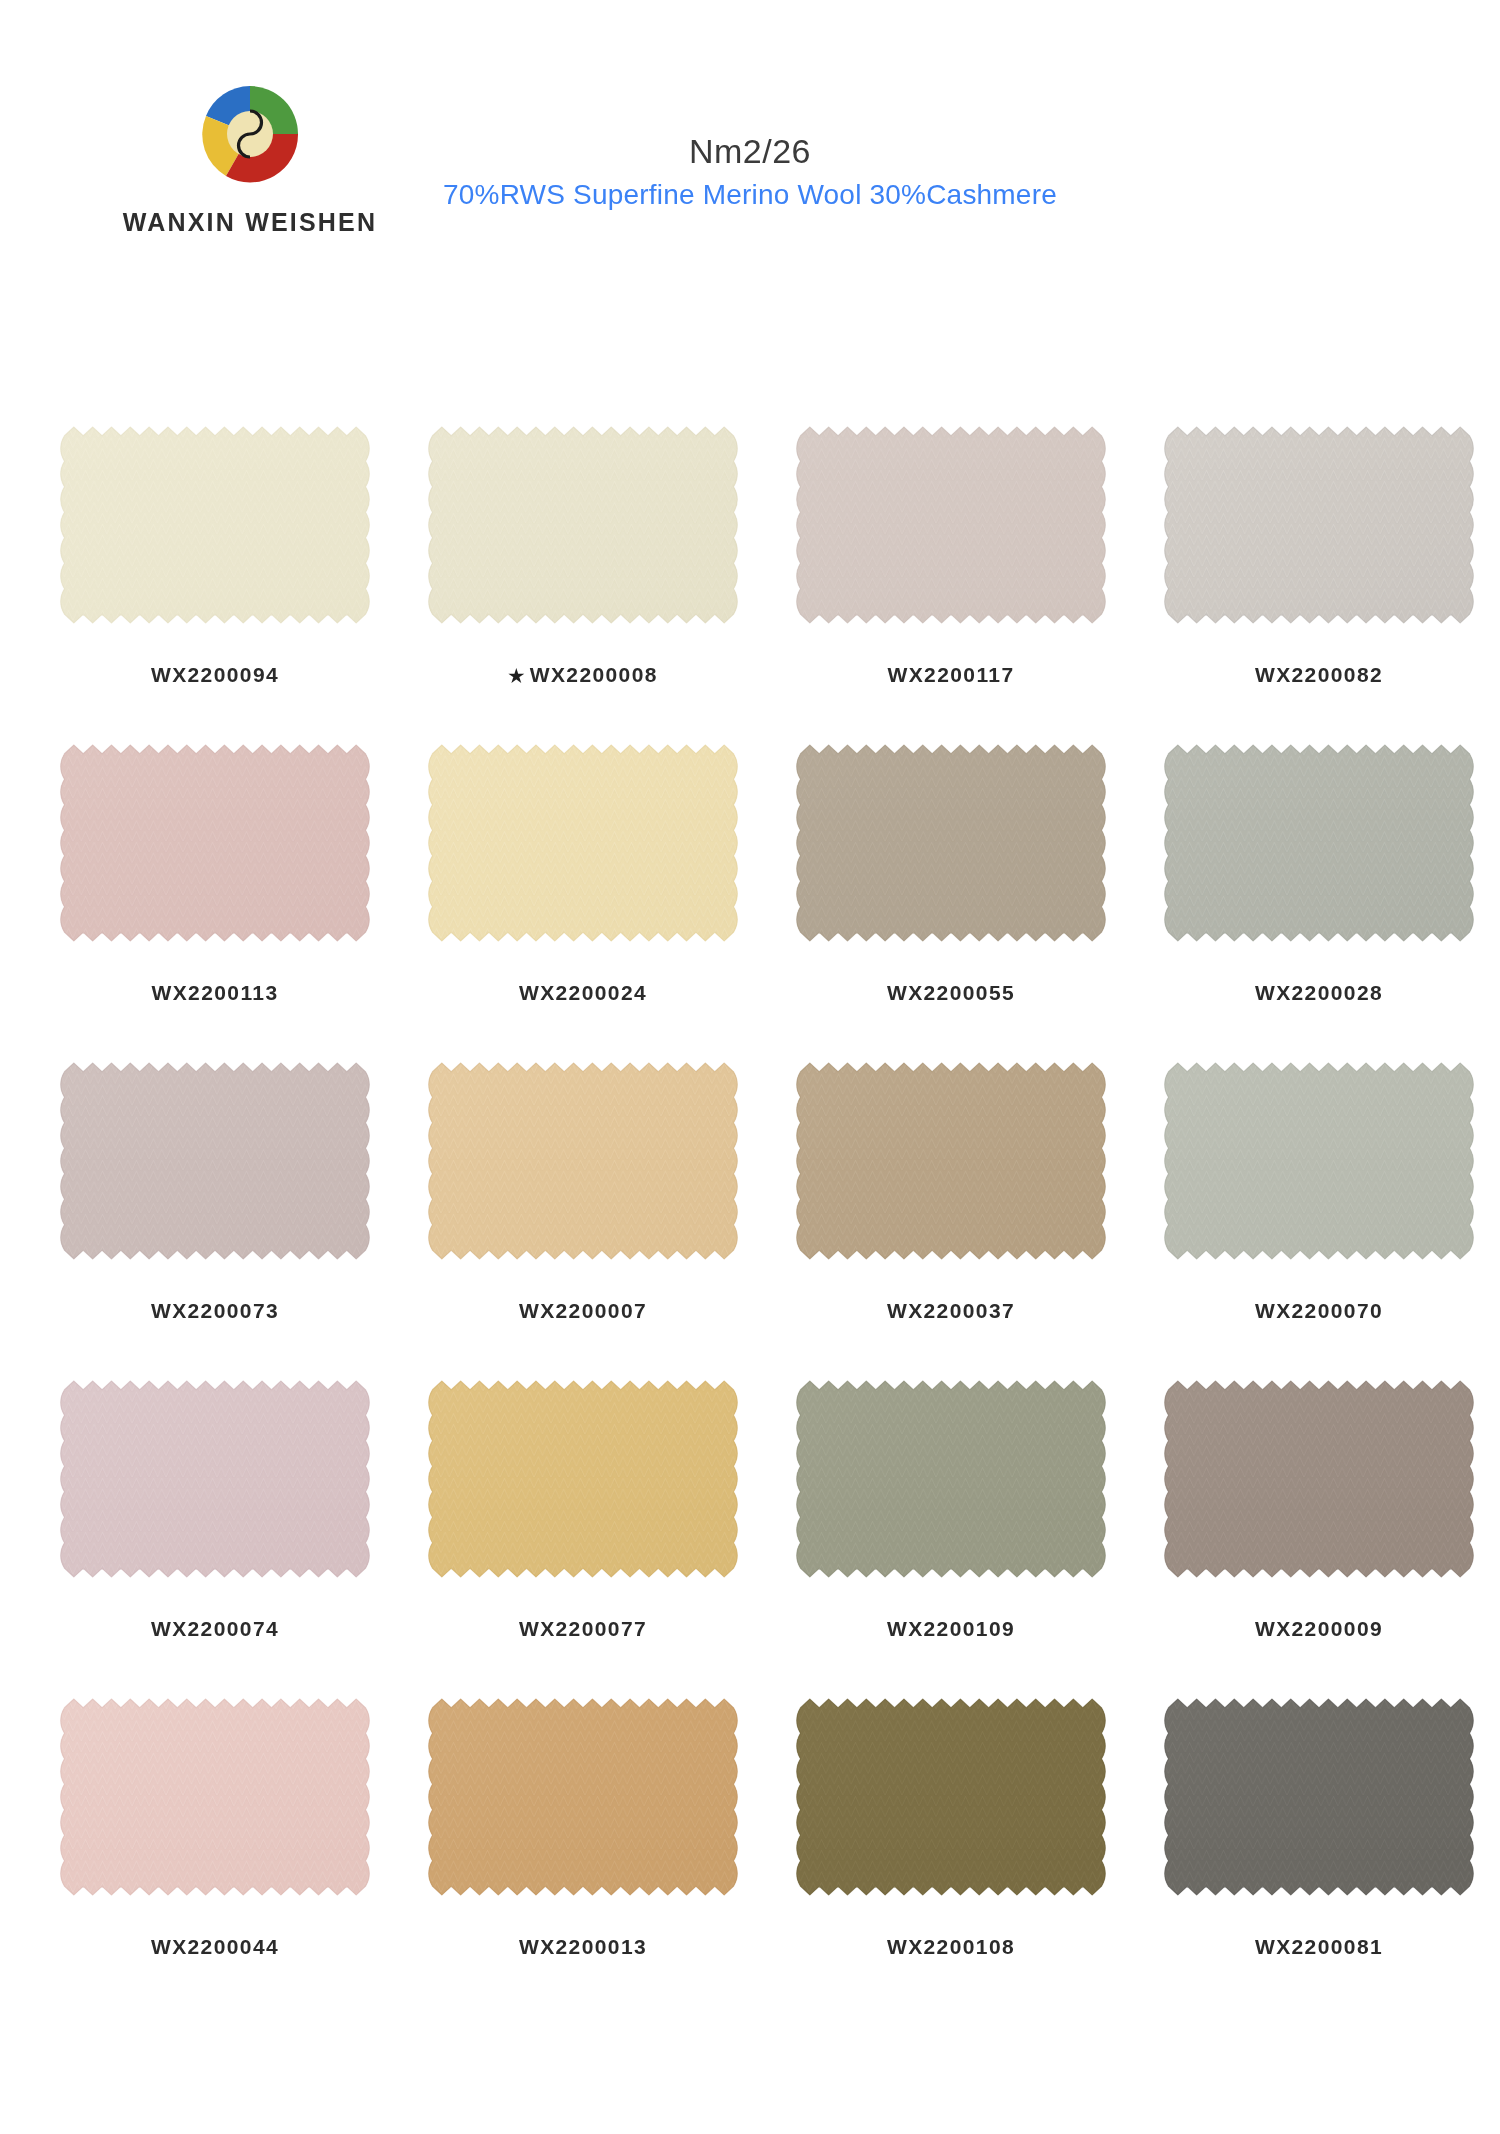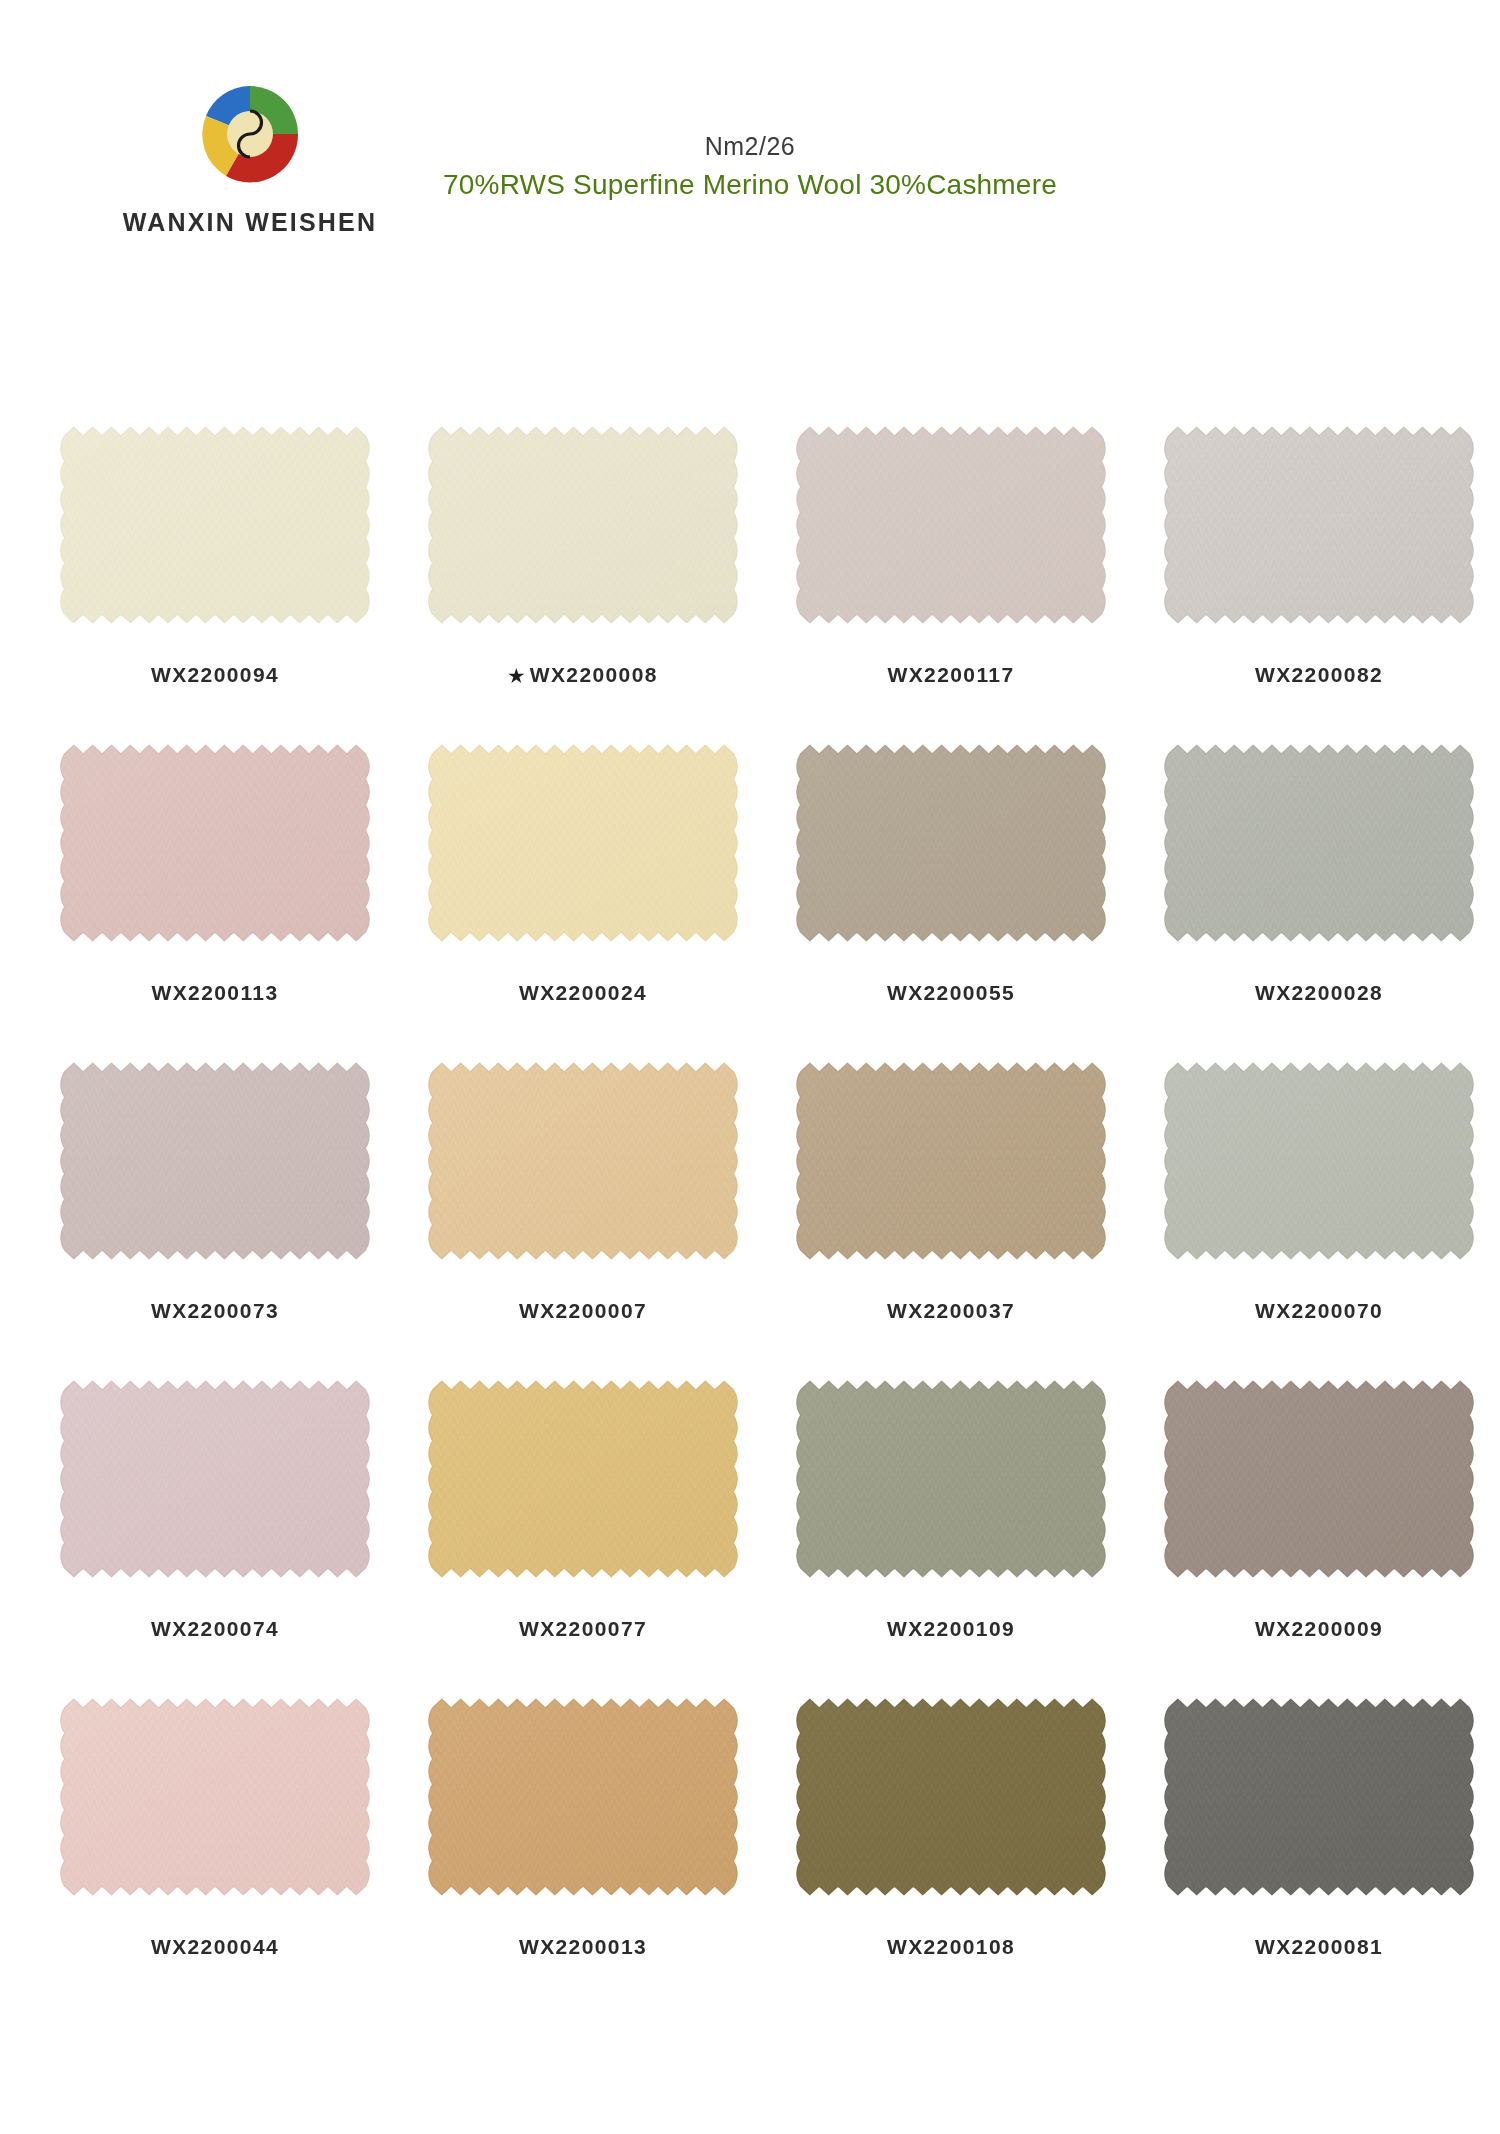--- a/index.html
+++ b/index.html
@@ -25,26 +25,26 @@
 
   .title-block { position:absolute; left:420px; top:90px; width:660px; text-align:center; }
   .series-title {
     font-family:"Liberation Sans", sans-serif;
     font-size:62px; font-weight:400; letter-spacing:3px;
     color:#9e2c84; line-height:1.05;
   }
   .yarn-count {
     margin-top:42px;
     font-family:"Liberation Sans", sans-serif;
-    font-size:25px; font-weight:300; color:#3b3b3b; letter-spacing:0.5px;
+    font-size:34px; font-weight:300; color:#3b3b3b; letter-spacing:0.5px;
   }
   .composition {
     margin-top:8px;
     font-family:"Liberation Sans", sans-serif;
-    font-size:28px; font-weight:300; color:#4d7c0f; letter-spacing:0.2px;
+    font-size:28px; font-weight:300; color:#3b82f6; letter-spacing:0.2px;
     white-space:nowrap;
   }
 
   
   .grid {
     position:absolute; left:55px; top:425px;
     width:1420px;
     display:grid;
     grid-template-columns:repeat(4, 320px);
     column-gap:48px;

